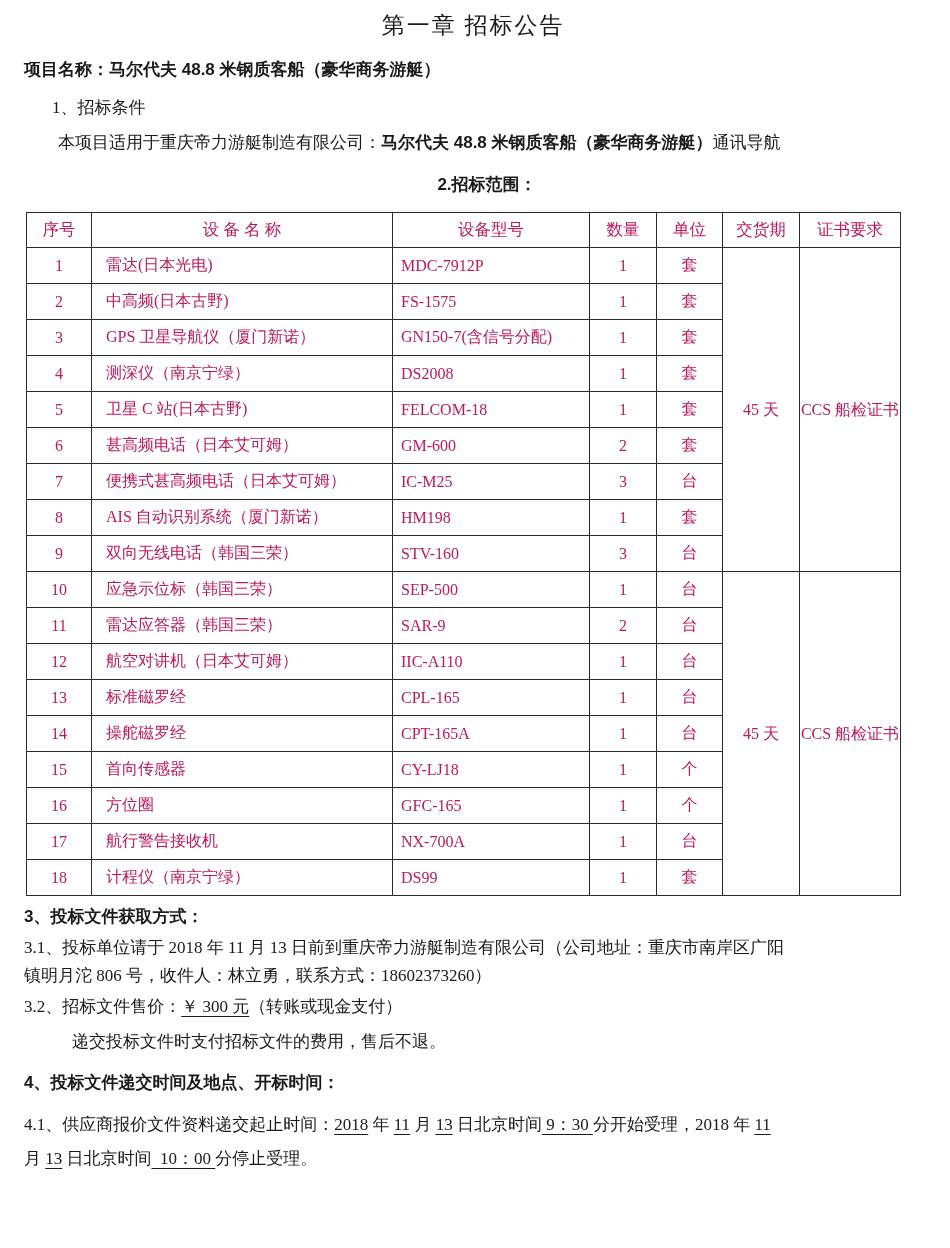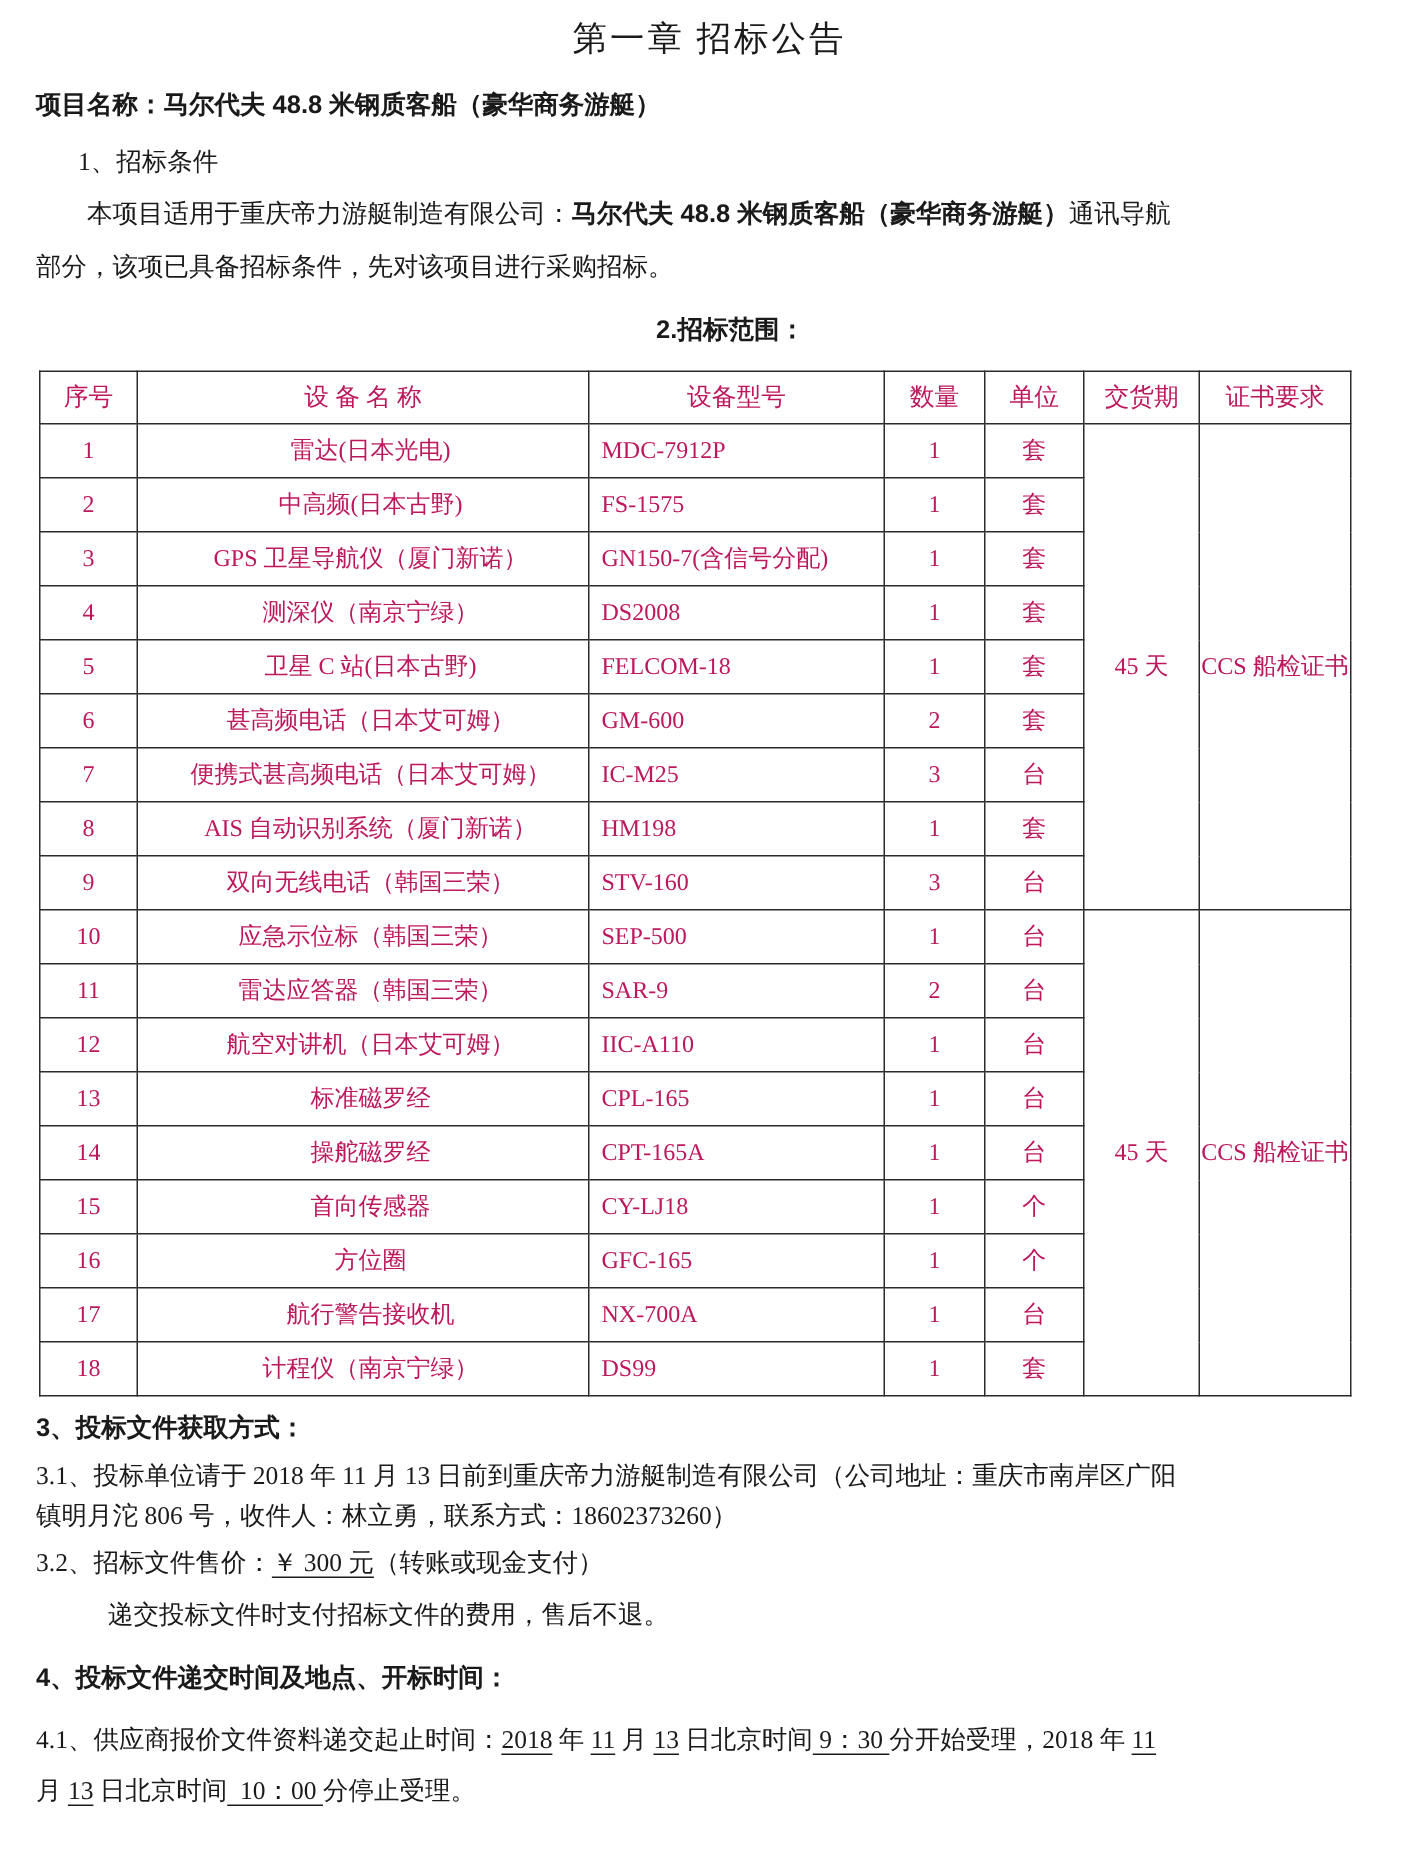--- a/index.html
+++ b/index.html
@@ -31,21 +31,21 @@
   }
   table.equip th,table.equip td{
     border:1px solid #2b2b2b;
     padding:0;
     text-align:center;vertical-align:middle;
     font-weight:normal;
     overflow:hidden;
   }
   table.equip th{height:34px;font-size:16.5px;}
   table.equip td{height:35px;}
-  table.equip td.name{text-align:center;padding-left:14px;padding-right:4px;}
+  table.equip td.name{text-align:left;padding-left:14px;padding-right:4px;}
   table.equip td.model{text-align:left;padding-left:8px;padding-right:4px;}
   table.equip td.delivery,table.equip td.cert{line-height:1.6;}
   .s3h{margin-top:10px;}
   .i31a{margin-top:10px;}
   .i31b{margin-top:6px;}
   .i32{margin-top:10px;}
   .note{margin-top:14px;padding-left:48px;}
   .s4h{margin-top:20px;}
   .i41a{margin-top:20px;}
   .i41b{margin-top:13px;}
@@ -56,21 +56,20 @@
 <div class="doc">
 
   <div class="title">第一章 招标公告</div>
 
   <div class="line project hei"><span>项目名称：</span><span>马尔代夫 48.8 米钢质客船（豪华商务游艇）</span></div>
 
 
   <div class="line s1h">1、招标条件</div>
 
   <div class="line p1a"><span>本项目适用于重庆帝力游艇制造有限公司：</span><span class="b">马尔代夫 48.8 米钢质客船（豪华商务游艇）</span><span>通讯导航</span></div>
-  <div class="line p1b">部分，该项已具备招标条件，先对该项目进行采购招标。</div>
 
   <div class="line s2h hei">2.招标范围：</div>
 
   <table class="equip">
     <colgroup>
       <col style="width:65px">
         <col style="width:301px">
         <col style="width:197px">
       <col style="width:67px">
         <col style="width:66px">

